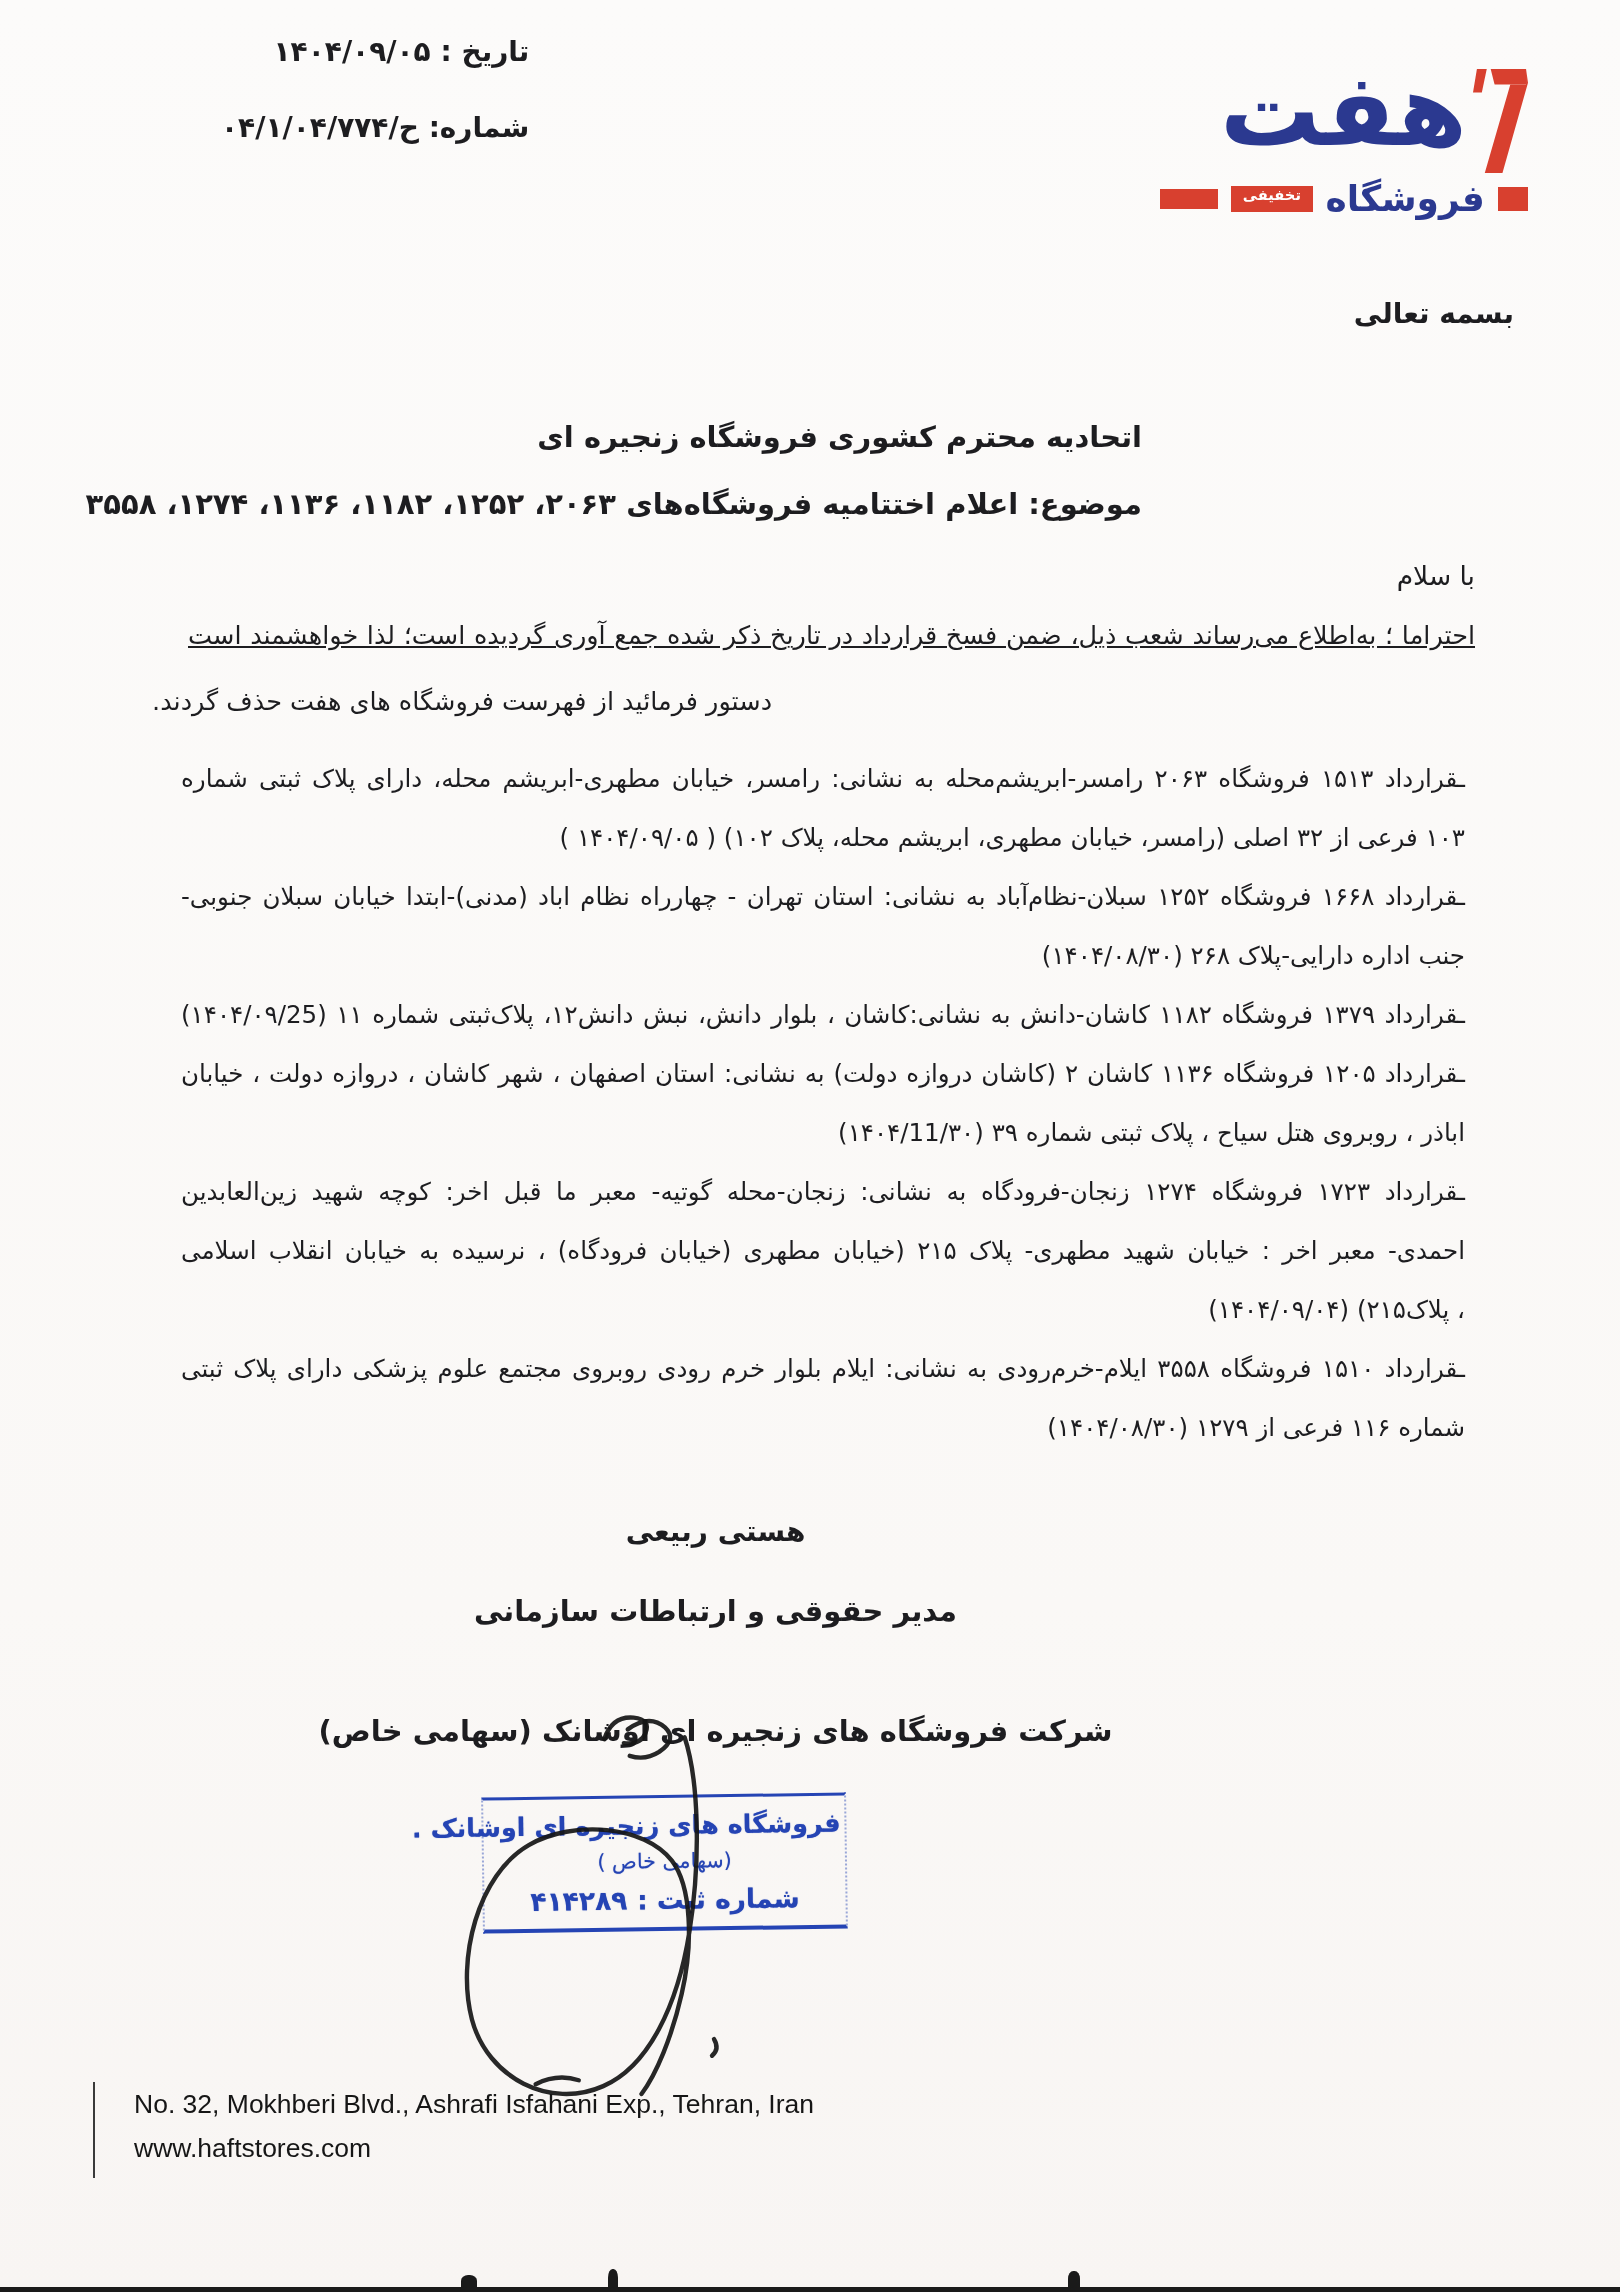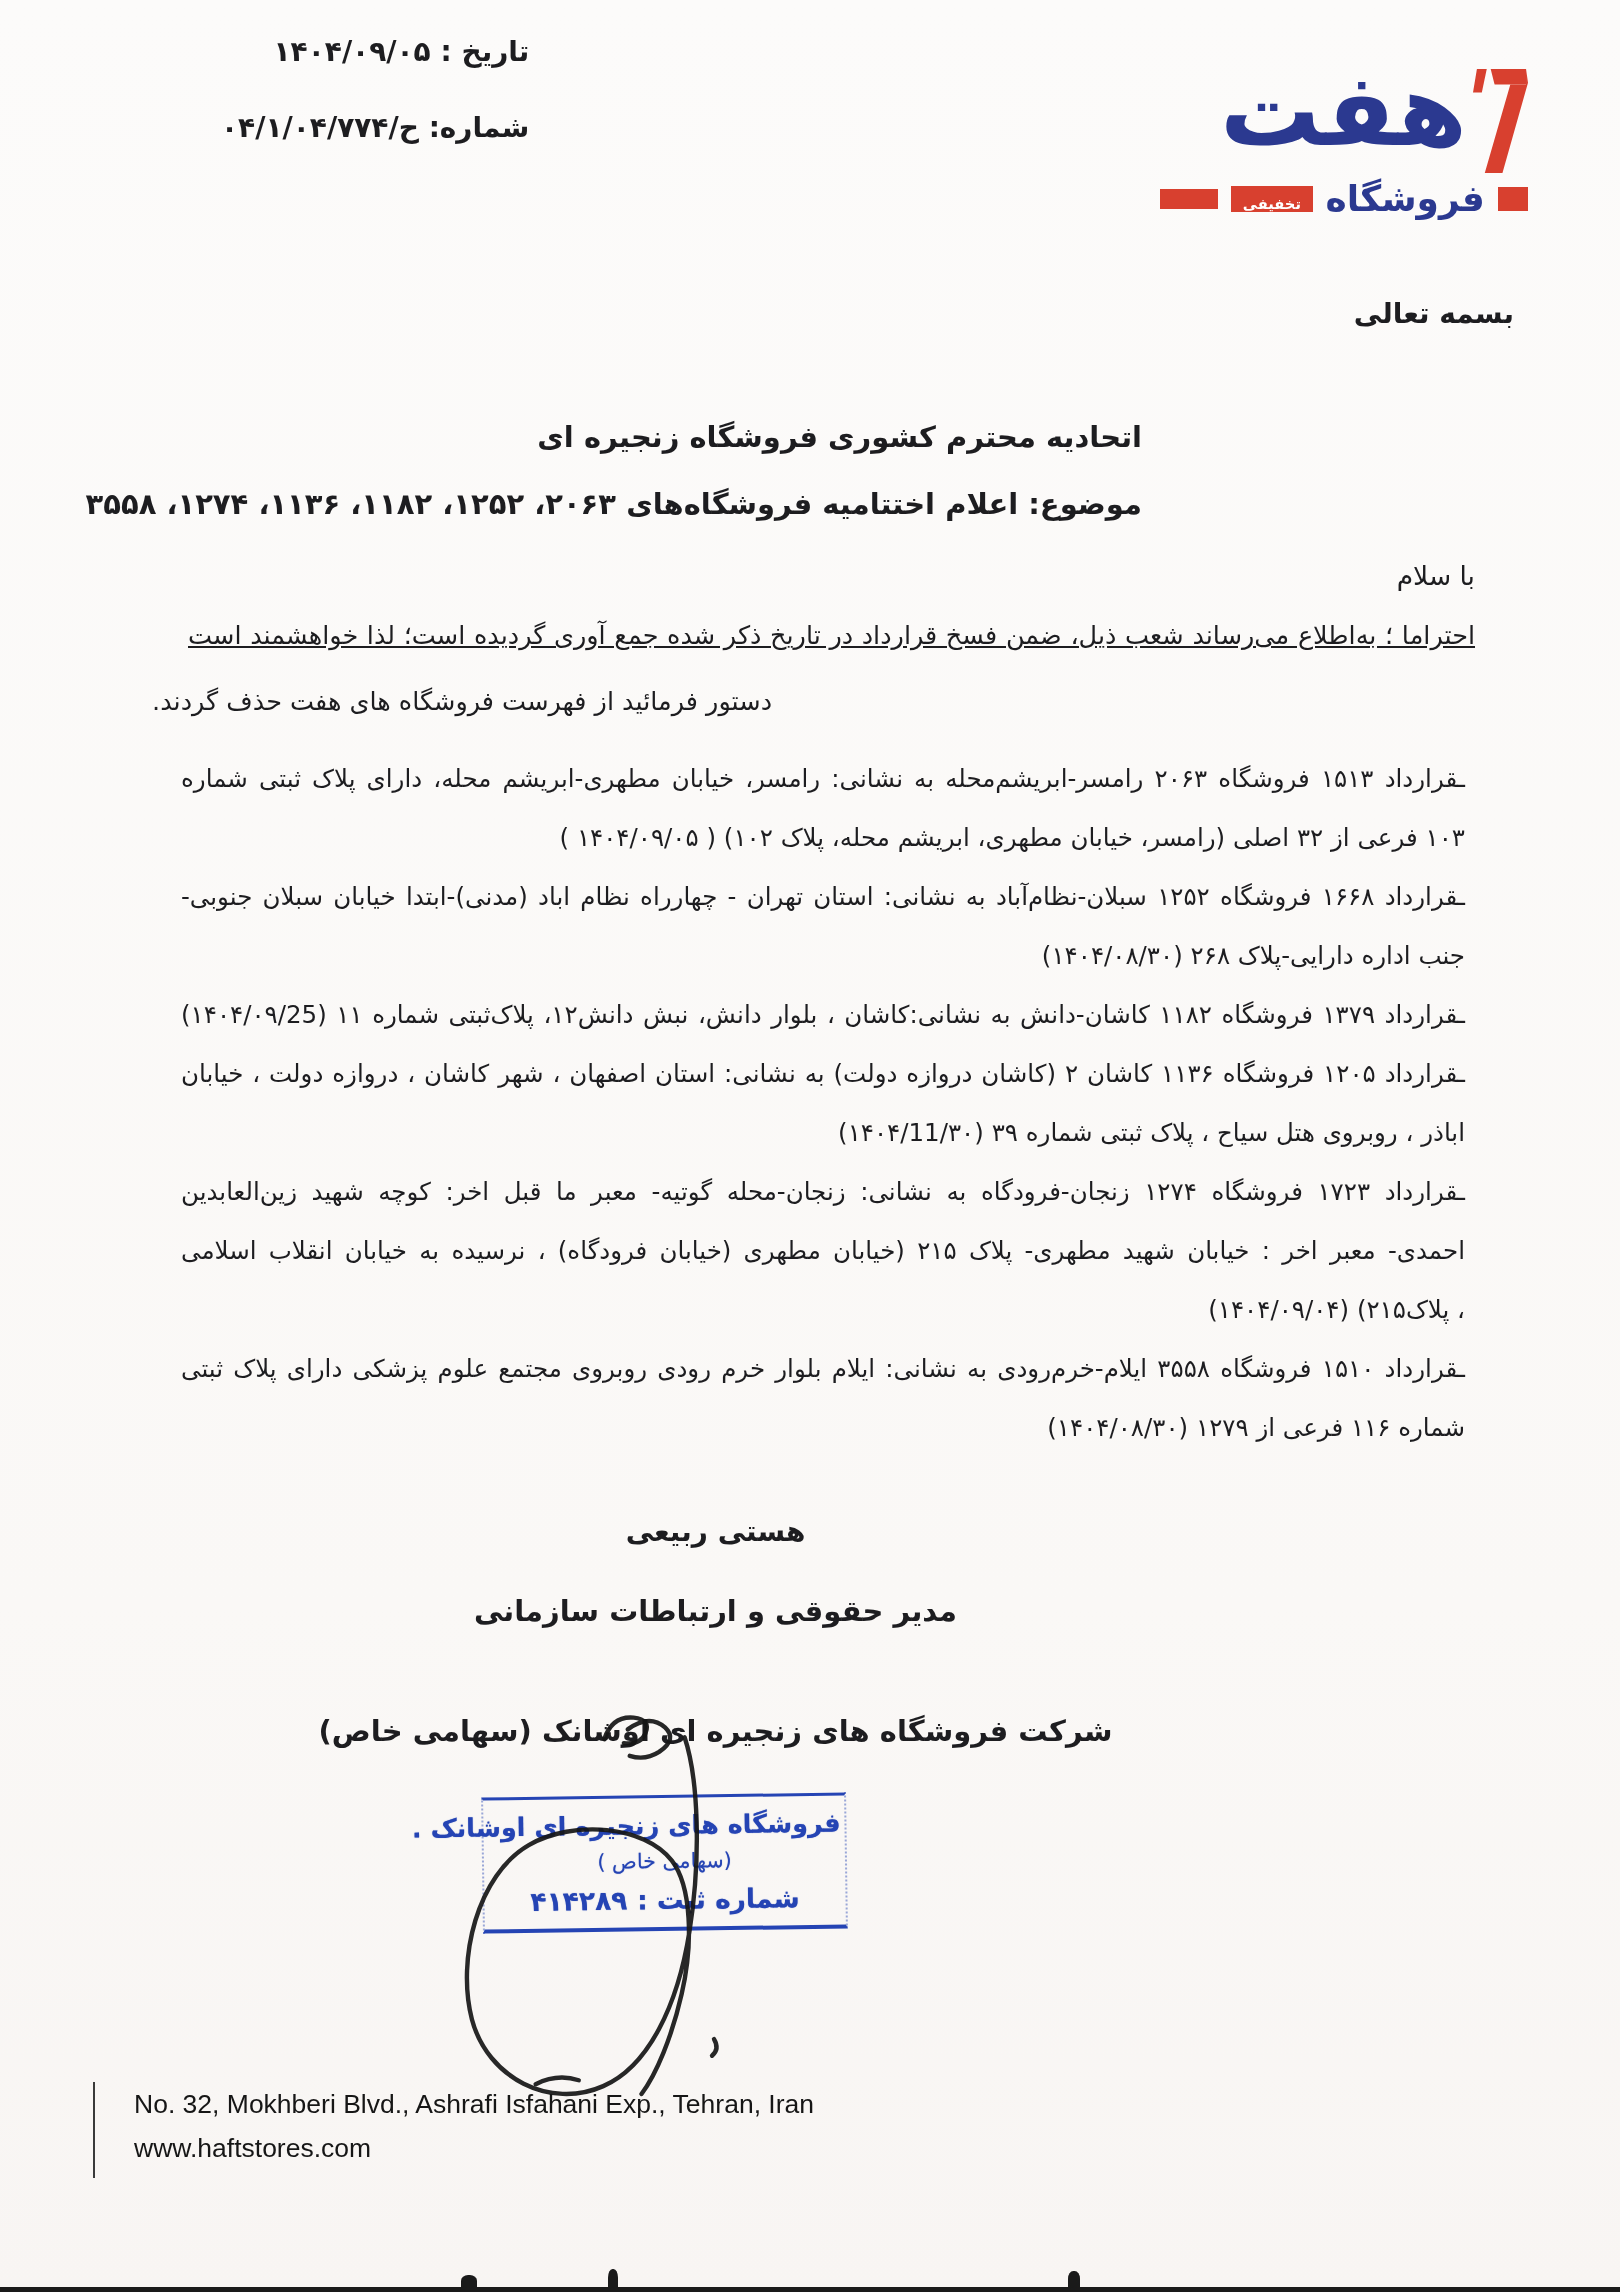--- a/index.html
+++ b/index.html
@@ -18,21 +18,21 @@
 
   
   .logo { position:absolute; top:63px; left:1160px; width:368px; }
   .logo-top { display:flex; justify-content:flex-start; align-items:flex-start; gap:5.9px; }
   .haft-word { font-size:100px; font-weight:bold; color:#2b3990; line-height:0.95; letter-spacing:-2.9px; }
   .seven-svg { width:55px; height:110px; display:block; }
   .logo-bottom { display:flex; direction:ltr; justify-content:flex-start;
                  align-items:center; gap:12.7px; margin-top:7.8px; }
   .lb-bar1 { width:94px; height:19.6px; background:#d8402f; }
   .lb-bar2 { height:26.5px; background:#d8402f; color:#fff; font-size:14.7px; font-weight:bold;
-             display:flex; align-items:flex-end; padding:0 11.8px; }
+             display:flex; align-items:flex-start; padding:0 11.8px; }
   .store-word { font-size:36px; font-weight:bold; color:#2b3990; line-height:1; }
   .lb-block { width:49px; height:24.5px; background:#d8402f; }
 
   
   .besmeleh { position:absolute; top:297px; left:0; width:1514px; text-align:right;
               font-size:28px; font-weight:bold; }
   .recipient { position:absolute; top:420px; right:478px; font-size:29px; font-weight:bold; white-space:nowrap; }
   .subject   { position:absolute; top:487px; right:478px; font-size:29px; font-weight:bold; white-space:nowrap; }
 
   

